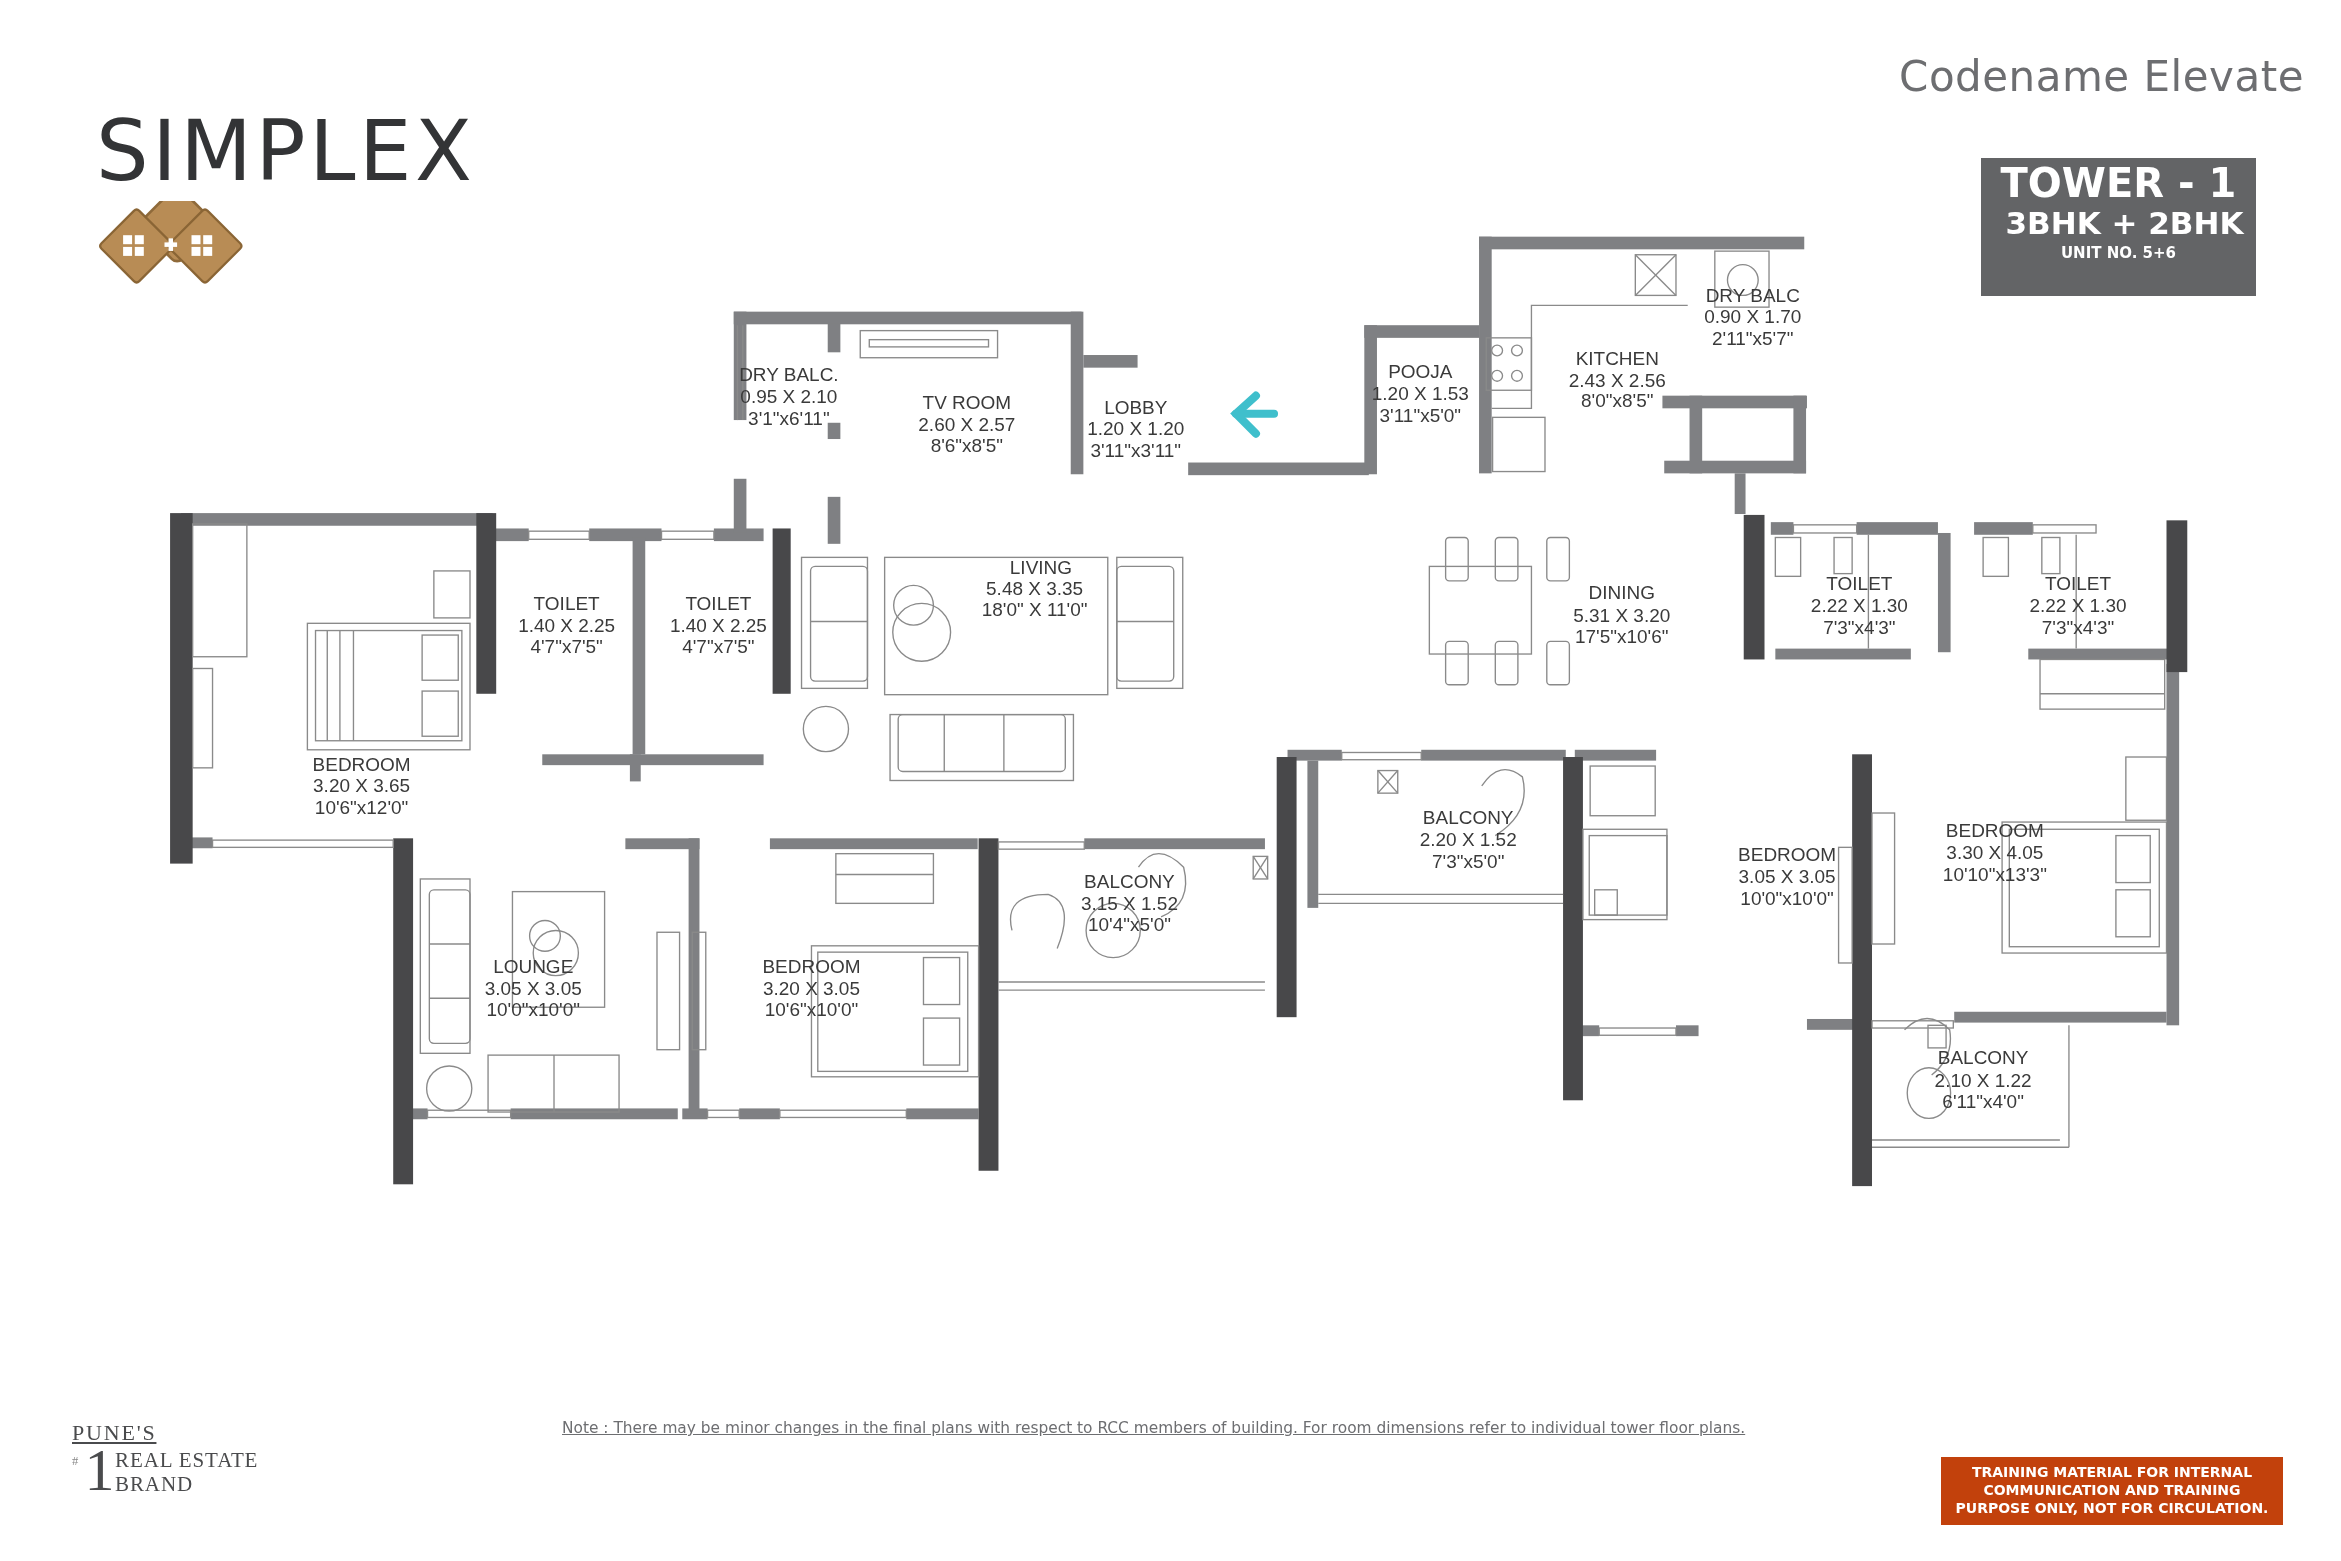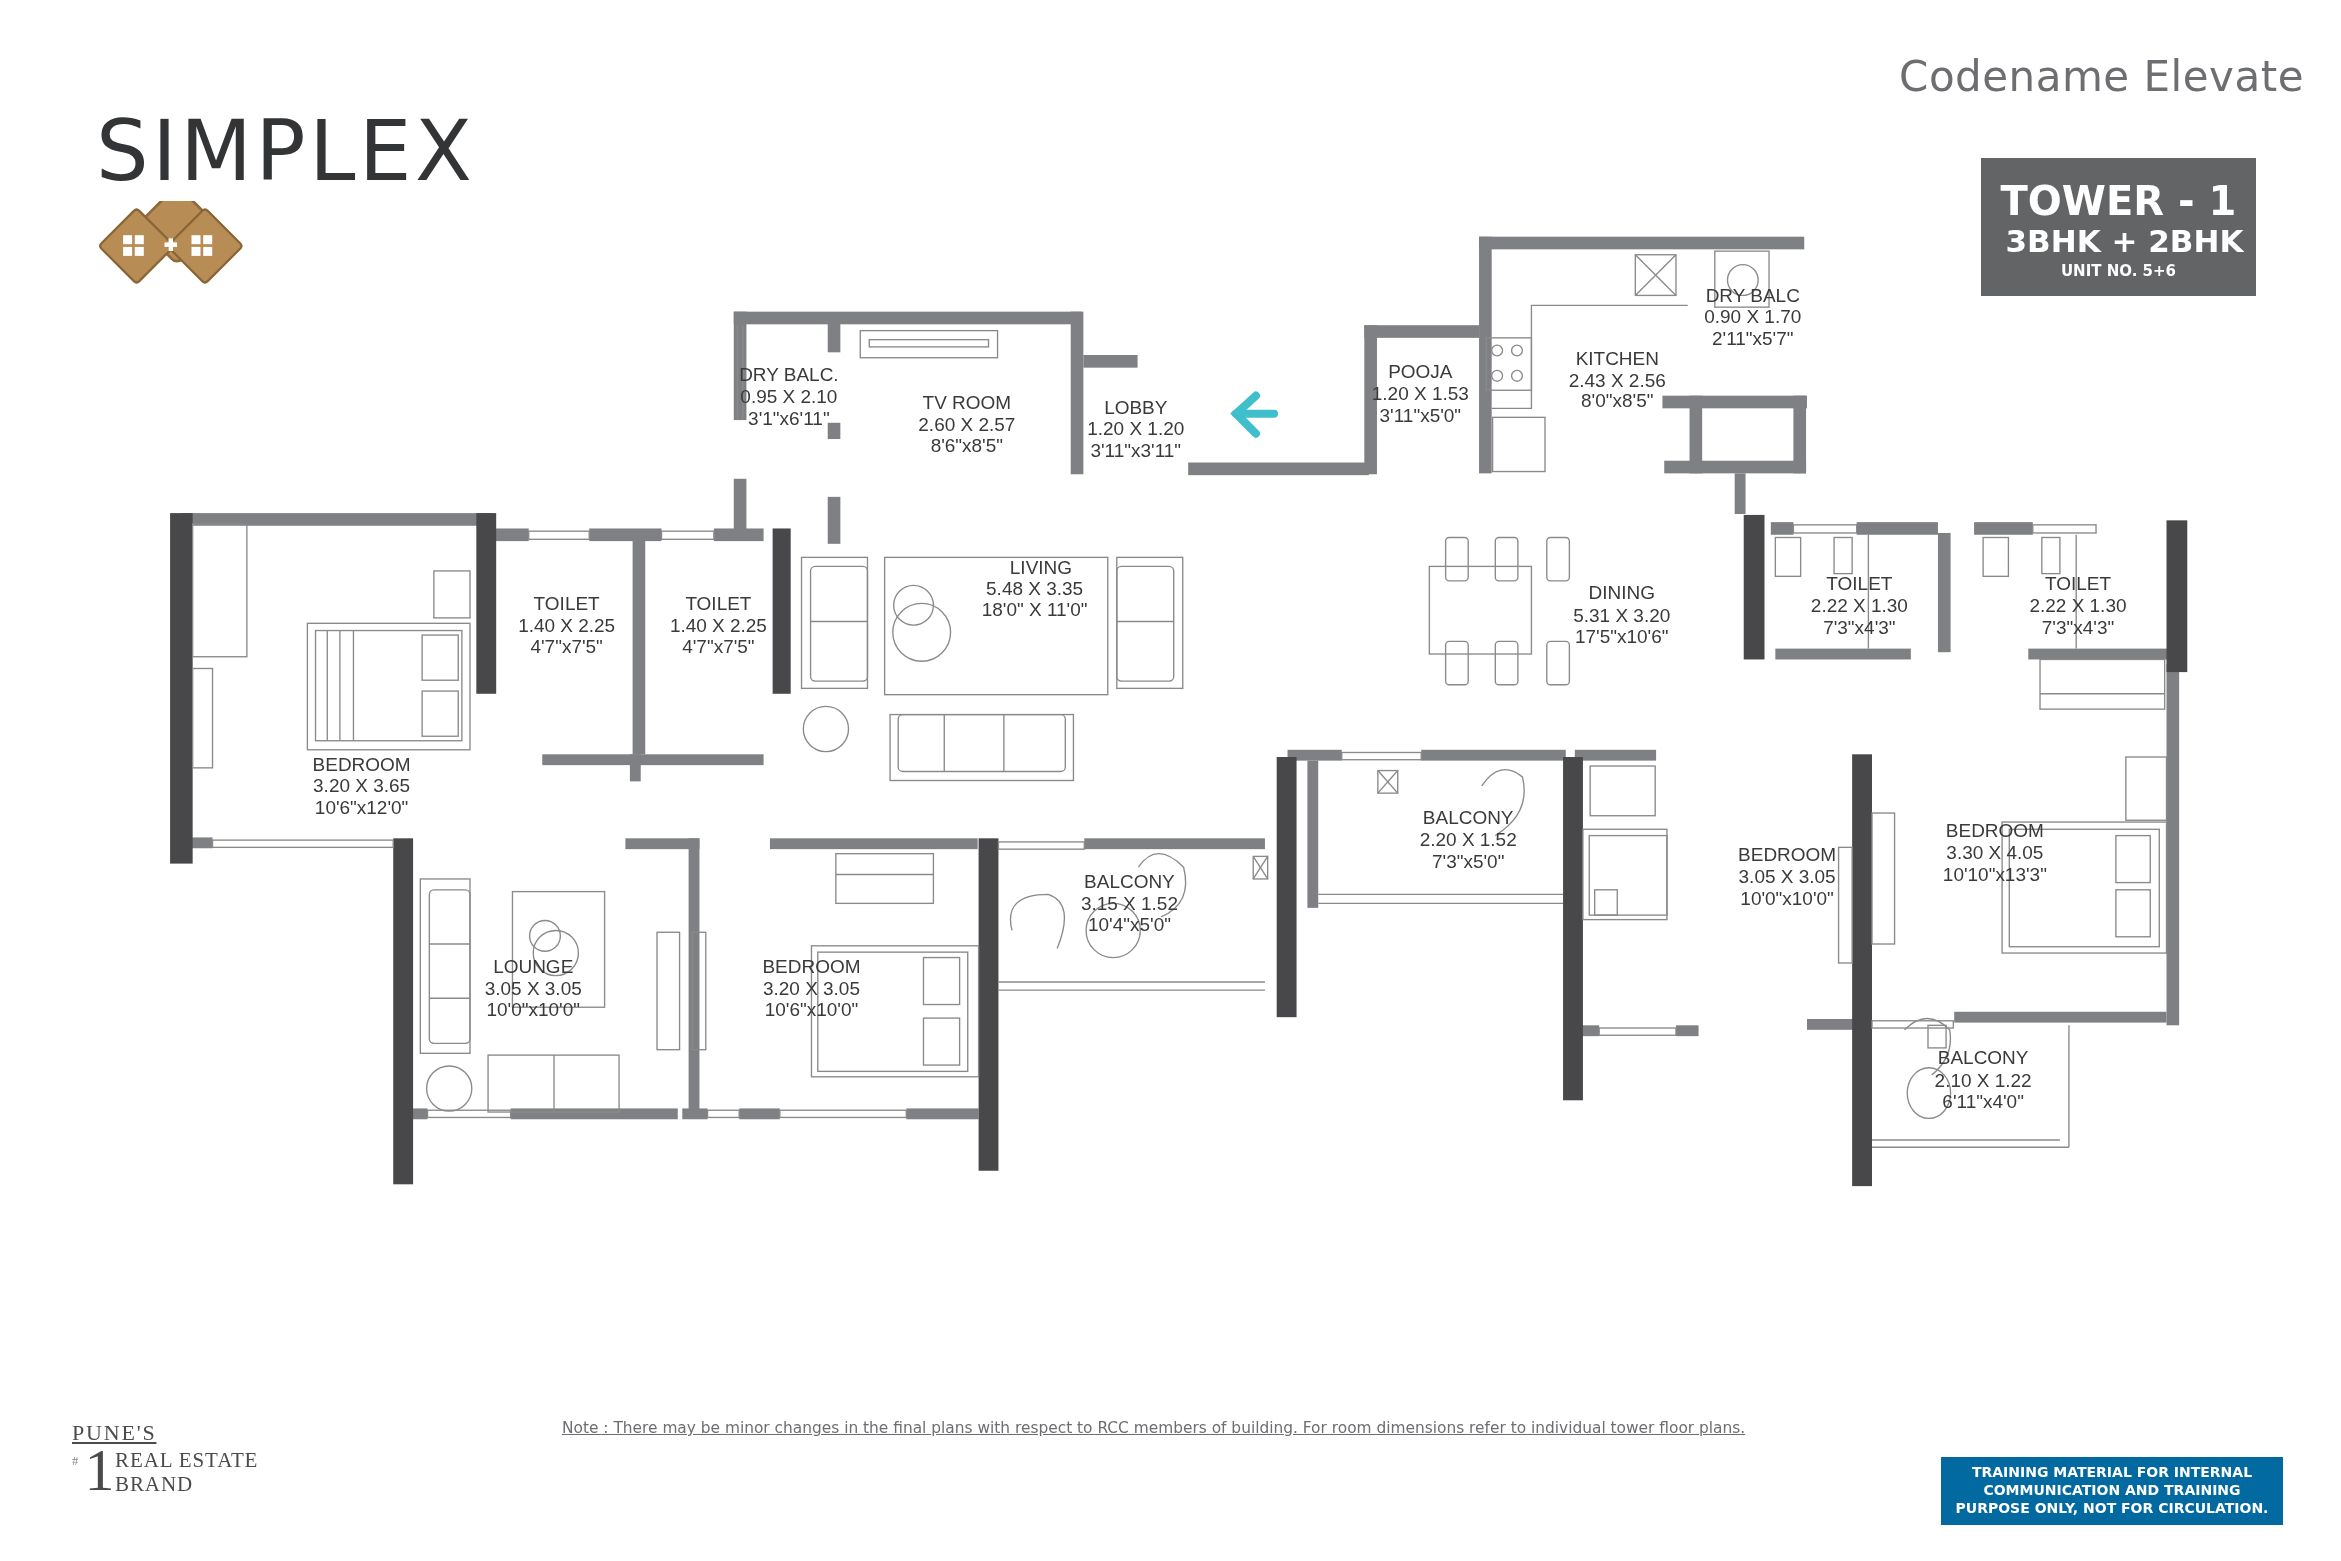--- a/index.html
+++ b/index.html
@@ -2,31 +2,31 @@
 <html style="font-size:14.5px"><head>
 <meta charset="utf-8">
 <style>
   html,body{margin:0;padding:0;background:#ffffff;}
   body{width:2342px;height:1561px;position:relative;overflow:hidden;font-family:"Liberation Sans",sans-serif;color:#333;}
   .abs{position:absolute;}
   .brand-title{left:96px;top:110px;font-size:83px;letter-spacing:3.6px;font-weight:400;color:#333436;font-family:"DejaVu Sans",sans-serif;line-height:1;}
   .logo{left:96px;top:201px;width:155px;height:90px;}
   .project{right:38px;top:52px;font-size:42px;font-weight:400;color:#6d6e71;font-family:"DejaVu Sans",sans-serif;letter-spacing:0.5px;}
   .badge{left:1981px;top:158px;width:275px;height:138px;background:#636466;color:#fff;text-align:center;font-family:"DejaVu Sans",sans-serif;font-weight:700;}
-  .badge .l1{font-size:40px;margin-top:22px;line-height:43px;}
+  .badge .l1{font-size:40px;margin-top:4px;line-height:43px;}
   .badge .l2{font-size:31px;line-height:36px;margin-left:12px;}
   .badge .l3{font-size:15px;line-height:25px;}
   .plan{left:0;top:0;width:2342px;height:1561px;}
   .note{left:562px;top:1419px;font-size:15.4px;color:#6d6e71;font-family:"DejaVu Sans",sans-serif;white-space:nowrap;text-decoration:underline;}
   .pune{left:72px;top:1420px;width:190px;height:81px;color:#4a4b4d;font-family:"Liberation Serif",serif;}
   .pune .p1{position:absolute;left:0;top:0;font-size:22px;letter-spacing:1.8px;text-decoration:underline;}
   .pune .hash{position:absolute;left:0;top:34px;font-size:12.6px;color:#888;}
   .pune .one{position:absolute;left:12.6px;top:20px;font-size:60px;line-height:60px;}
   .pune .p2{position:absolute;left:43px;top:29px;font-size:21px;letter-spacing:0.9px;line-height:23.5px;}
-  .training{left:1941px;top:1457px;width:342px;height:68px;background:#0369a1;color:#fff;text-align:center;font-family:"DejaVu Sans",sans-serif;font-weight:700;font-size:14px;line-height:18px;padding-top:6.3px;box-sizing:border-box;}
+  .training{left:1941px;top:1457px;width:342px;height:68px;background:#c2410c;color:#fff;text-align:center;font-family:"DejaVu Sans",sans-serif;font-weight:700;font-size:14px;line-height:18px;padding-top:6.3px;box-sizing:border-box;}
   .room-label{font-family:"Liberation Sans",sans-serif;font-size:21px;fill:#3a3a3a;text-anchor:middle;}
 </style>
 </head>
 <body>
 
 <div class="abs brand-title">SIMPLEX</div>
 
 <svg class="abs logo" viewBox="0 0 172 100">
   <g fill="#b88c55" stroke="#8f6a3a" stroke-width="3">
     <rect x="14" y="14" width="62" height="62" rx="8" transform="rotate(45 45 45)" transform-origin="45 45"></rect>

